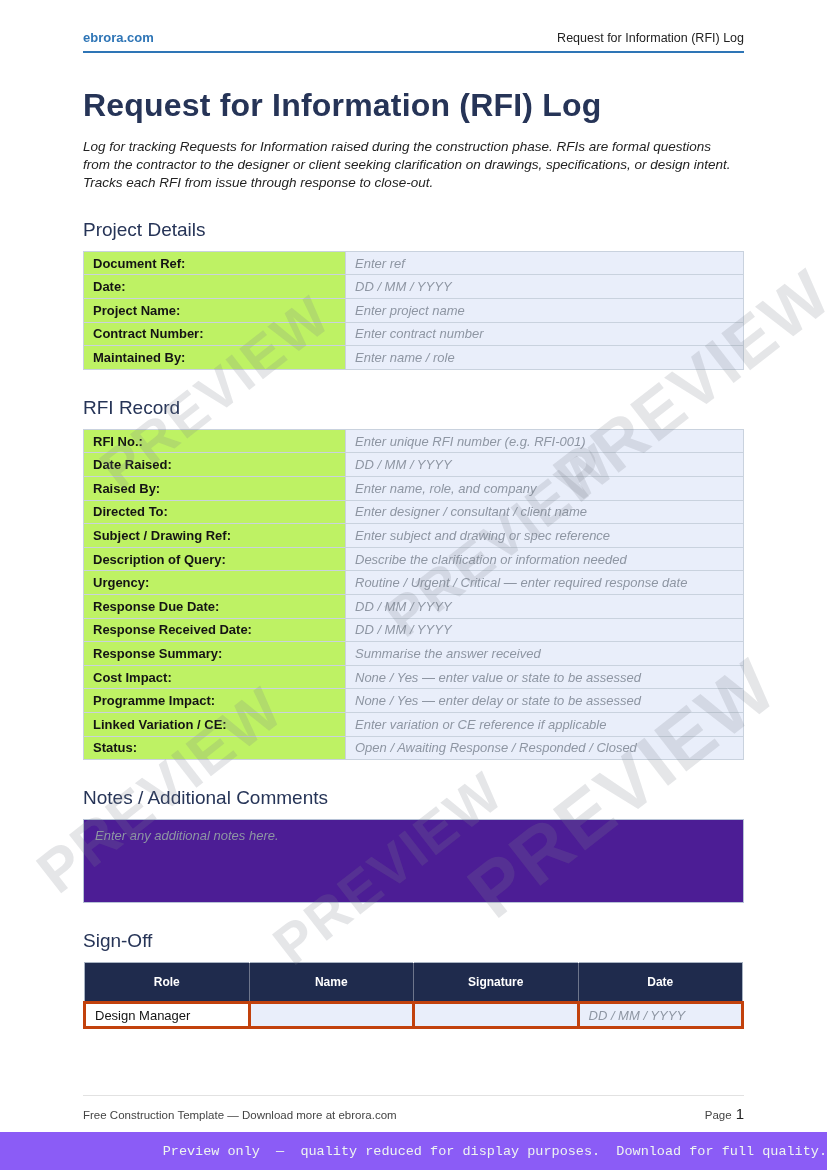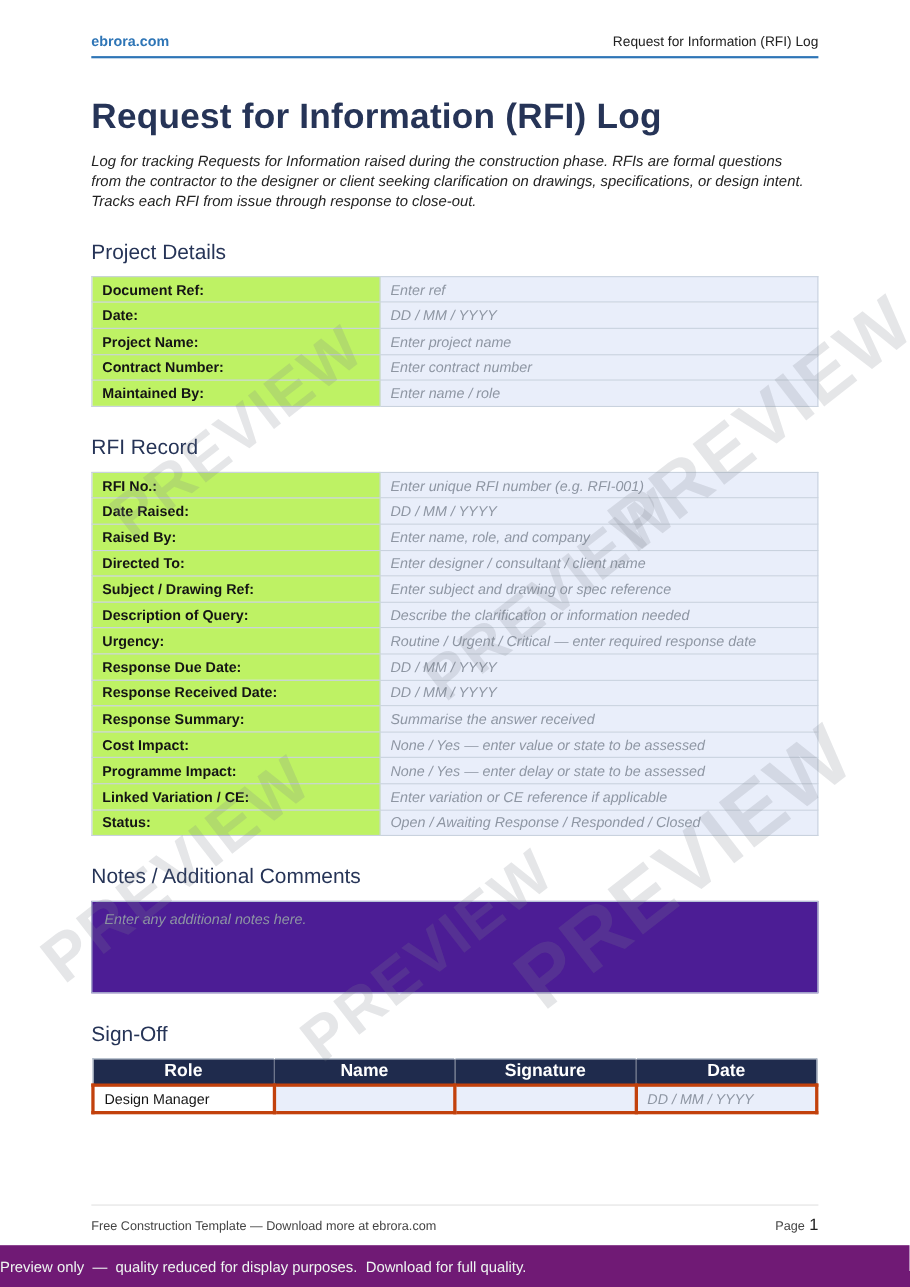--- a/index.html
+++ b/index.html
@@ -76,22 +76,22 @@
   }
 
   
   table.signoff-table {
     width: 100%; border-collapse: collapse;
     border: 1px solid #a9b4c3;
     table-layout: fixed;
   }
   table.signoff-table th {
     background: #1f2b4d; color: #ffffff;
-    font-size: 16px; font-weight: bold; text-align: center;
-    height: 24px; border: 1px solid rgba(255,255,255,0.35);
+    font-size: 12px; font-weight: bold; text-align: center;
+    height: 40px; border: 1px solid rgba(255,255,255,0.35);
     border-top: none;
   }
   table.signoff-table th:first-child { border-left: none; }
   table.signoff-table th:last-child { border-right: none; }
   table.signoff-table td {
     height: 25px; border: 3px solid #c2410c;
     font-size: 13px; padding: 2px 9px; vertical-align: middle;
   }
   td.so-role { background: #ffffff; color: #141414; }
   td.so-blank { background: #e9eefa; }
@@ -105,23 +105,24 @@
     display: flex; justify-content: space-between; align-items: baseline;
     font-size: 11.5px; color: #444444;
     z-index: 1;
   }
   .page-num-wrap { color: #444444; }
   .page-num { font-size: 15px; color: #222222; margin-left: 4px; }
 
   
   .preview-bar {
     position: absolute; left: 0; right: 0; bottom: 0; height: 38px;
-    background: #701a75;
-    display: flex; align-items: center; justify-content: flex-start;
+    background: #8b5cf6;
+    display: flex; align-items: center; justify-content: flex-end;
     z-index: 6;
+    font-family: Liberation Mono, monospace;
   }
   .preview-bar span {
     color: #eef5f1; font-size: 13.5px; white-space: pre;
   }
 
   
   .watermark-layer {
     position: absolute; inset: 0; overflow: hidden;
     pointer-events: none; z-index: 5;
   }

